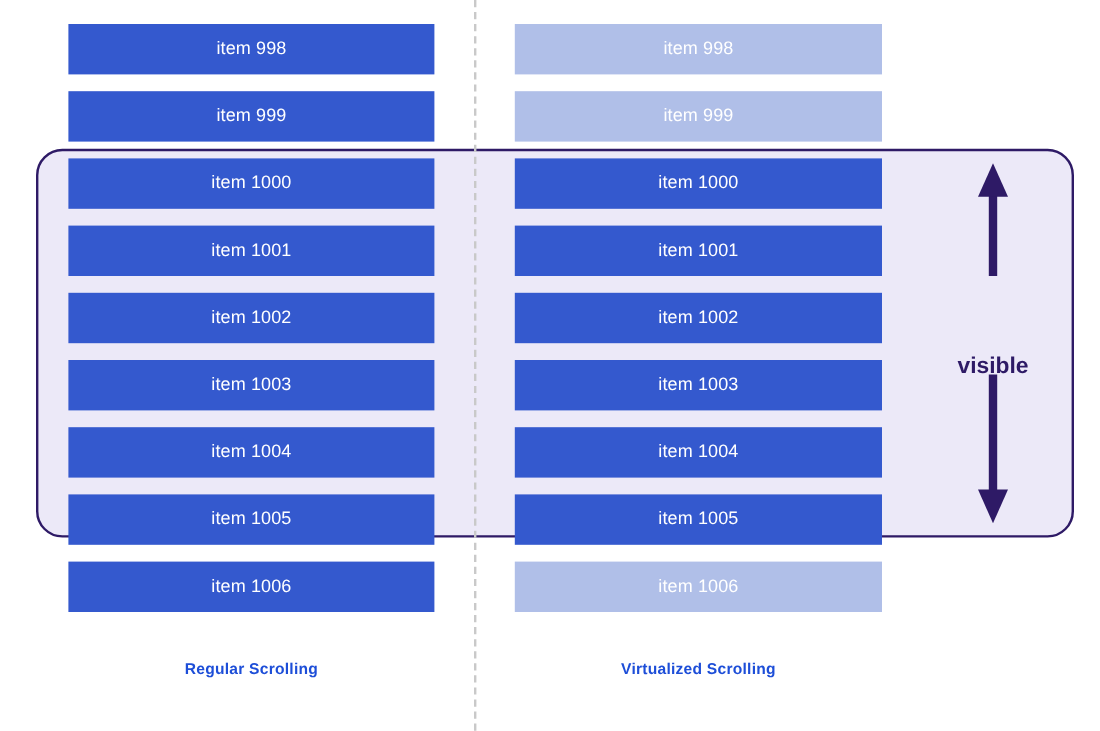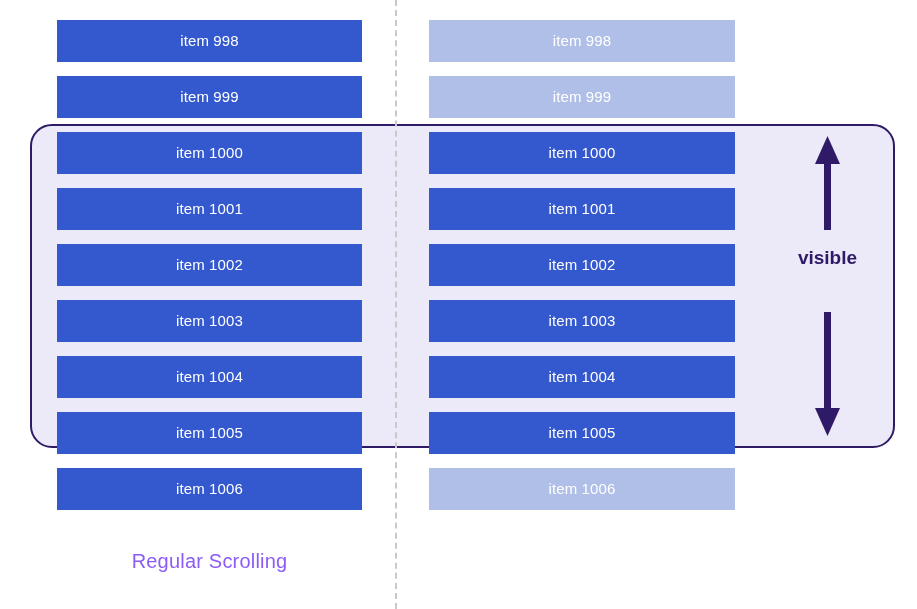--- a/index.html
+++ b/index.html
@@ -69,23 +69,23 @@
     box-sizing: border-box;
   }
   .item.solid { background: #3459ce; }
   .item.faded { background: #b0bfe8; }
 
   
   .caption {
     position: absolute;
     top: 550px;
     text-align: center;
-    font-size: 20px;
-    font-weight: normal;
-    color: #8b5cf6;
+    font-size: 13px;
+    font-weight: bold;
+    color: #1d4ed8;
     letter-spacing: 0.2px;
     z-index: 5;
   }
   .caption.left  { left: 57px;  width: 305px; }
   .caption.right { left: 429px; width: 306px; }
 
   
   .vp-annotation {
     position: absolute;
     left: 760px;
@@ -106,21 +106,21 @@
     left: 0;
     top: 116px;
     width: 135px;
     text-align: center;
     font-size: 19px;
     font-weight: bold;
     color: #2e1a66;
     line-height: 23px;
     font-family: "Liberation Sans", sans-serif;
   }
-  .vp-label span { display: block; }
+  .vp-label span { display: block; margin-top: 48px; }
 </style>
 </head>
 <body>
 
 <div id="stage">
 
   <div class="viewport-box"></div>
 
   <div class="divider"></div>
 
@@ -142,20 +142,21 @@
       <div class="item solid" style="top: 132px;">item 1000</div>
       <div class="item solid" style="top: 188px;">item 1001</div>
       <div class="item solid" style="top: 244px;">item 1002</div>
       <div class="item solid" style="top: 300px;">item 1003</div>
       <div class="item solid" style="top: 356px;">item 1004</div>
       <div class="item solid" style="top: 412px;">item 1005</div>
       <div class="item faded" style="top: 468px;">item 1006</div>
     </div>
 
   <div class="caption left">Regular Scrolling</div>
+  <div class="caption right">Virtualized Scrolling</div>
 
   <div class="vp-annotation">
     <svg class="vp-arrow" viewBox="0 0 135 312">
 
       <line x1="67.5" y1="100" x2="67.5" y2="26" stroke="#2e1a66" stroke-width="7"></line>
       <polygon points="67.5,6 80,34 55,34" fill="#2e1a66"></polygon>
 
       <line x1="67.5" y1="182" x2="67.5" y2="286" stroke="#2e1a66" stroke-width="7"></line>
       <polygon points="67.5,306 80,278 55,278" fill="#2e1a66"></polygon>
     </svg>

